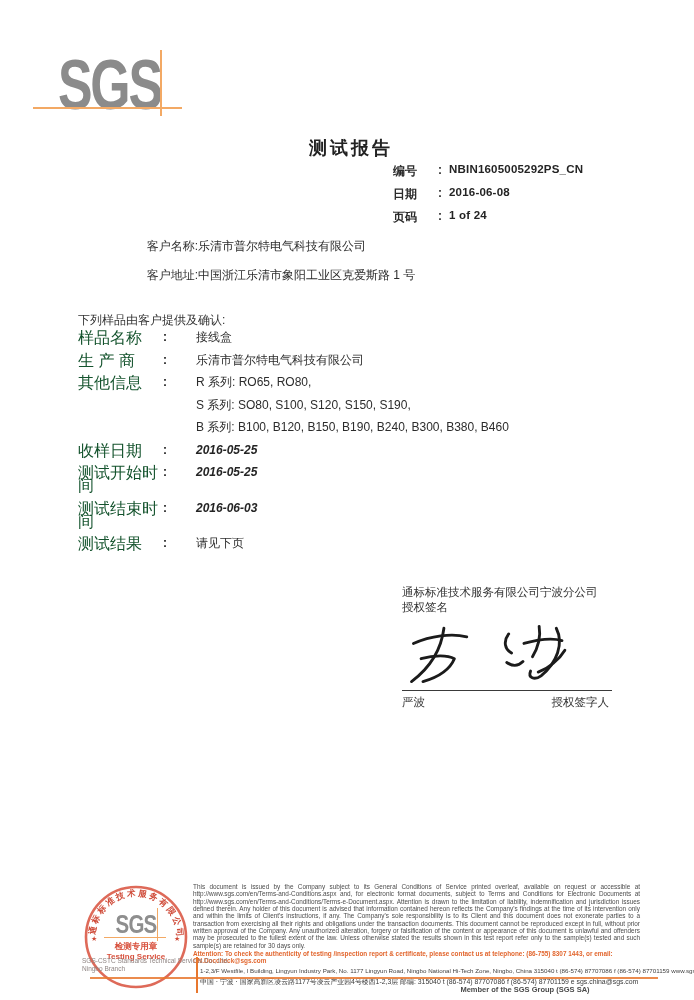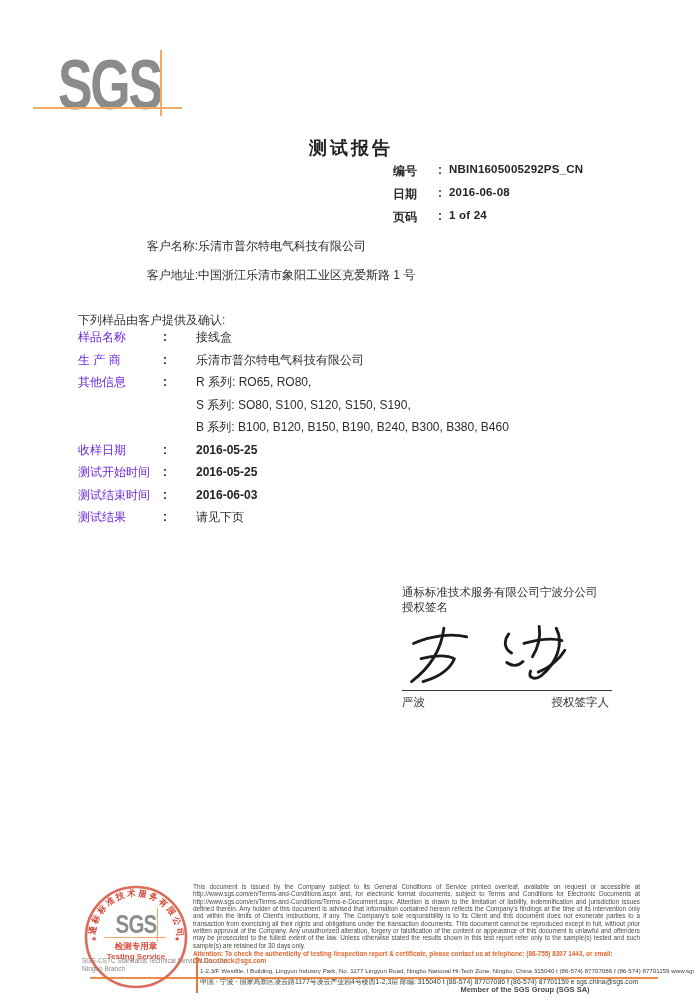--- a/index.html
+++ b/index.html
@@ -29,24 +29,24 @@
   .meta-value{font-size:11.5px;font-weight:700;color:#242424;letter-spacing:.2px;}
   
   .client{position:absolute;left:78px;top:238px;}
   .client-row{display:flex;margin-bottom:12px;}
   .client-label{width:120px;font-size:12px;color:#333;text-align:right;}
   .client-value{font-size:12px;color:#2c2c2c;}
   
   .sample-intro{position:absolute;left:78px;top:312px;font-size:12px;color:#333;}
   .sample{position:absolute;left:78px;top:331px;}
   .s-row{display:flex;margin-bottom:9.5px;line-height:13px;}
-  .s-label{width:85px;font-size:12px;color:#6d28d9;}
+  .s-label{width:85px;font-size:16px;color:#14532d;}
   .s-colon{width:33px;font-size:12px;font-weight:700;color:#222;}
   .s-value{font-size:12px;color:#2c2c2c;}
-  .s-value.bold{font-weight:700;color:#242424;}
+  .s-value.bold{font-weight:700;color:#242424;font-style:italic;}
   
   .sig{position:absolute;left:402px;top:585px;width:232px;}
   .sig-company{font-size:11.5px;color:#333;line-height:15px;}
   .sig-label{font-size:11.5px;color:#333;line-height:15px;}
   .sig-canvas{position:relative;height:72px;margin-top:2px;}
   .sig-line{border-top:1.5px solid #3a3a3a;width:210px;margin-top:1px;}
   .sig-names{display:flex;justify-content:space-between;width:207px;margin-top:4px;}
   .sig-name,.sig-role{font-size:11.5px;color:#333;}
   
   .stamp{position:absolute;left:83px;top:884px;width:106px;height:106px;z-index:1;}

